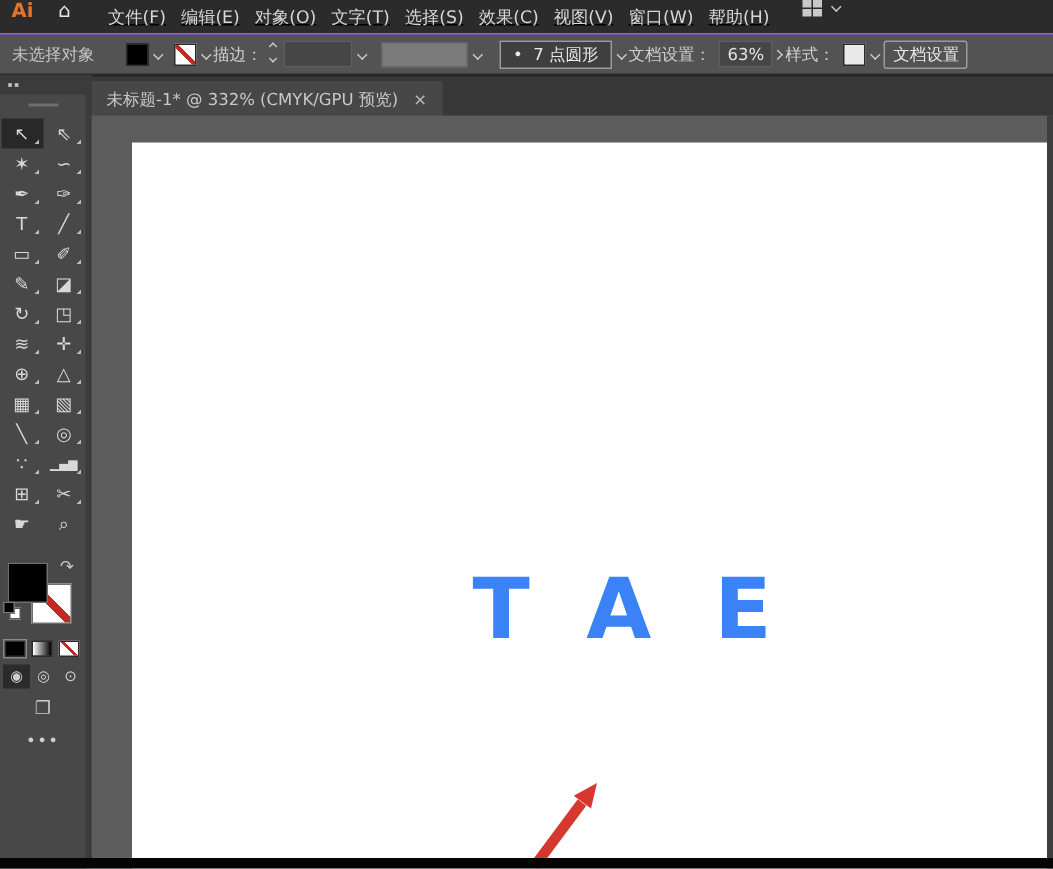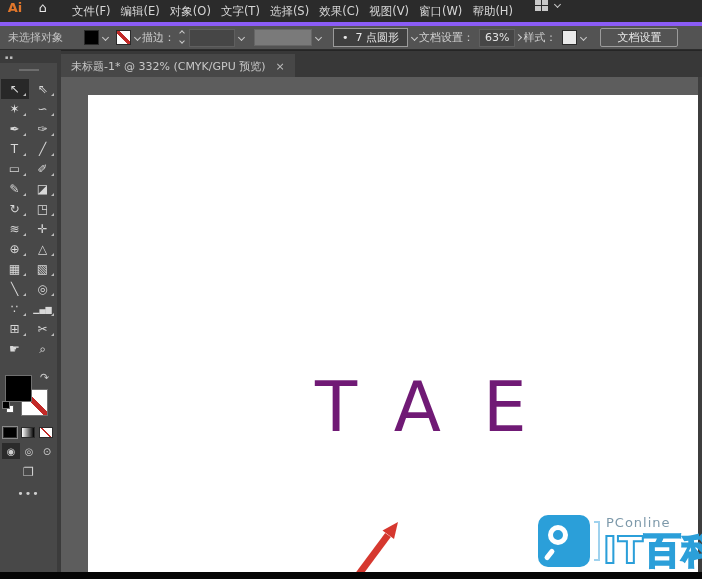--- a/index.html
+++ b/index.html
@@ -4,49 +4,49 @@
 <style>
   * { margin:0; padding:0; box-sizing:border-box; }
   html,body { width:702px; height:579px; overflow:hidden; }
   body { position:relative; font-family:"DejaVu Sans","Liberation Sans",sans-serif; background:#2b2b2b; }
 
   
   #menubar { position:absolute; left:0; top:0; width:702px; height:22px; background:#2b2b2b;
              display:flex; align-items:flex-start; }
   .ai-logo { width:30px; text-align:center; font-weight:bold; font-size:13px; color:#e0762b; }
   .home-ic { width:26px; text-align:center; color:#e8e8e8; font-size:13px; }
-  #menus { display:flex; gap:10px; margin-left:16px; }
+  #menus { display:flex; gap:10px; margin-left:16px;text-decoration:underline; }
   .menu-item { color:#d6d6d6; font-size:11.5px; line-height:22px; white-space:nowrap; }
   .ws-switch { display:flex; align-items:center; margin-left:22px; gap:6px; }
   .ws-icon { width:14px; height:11px; display:grid; grid-template-columns:6px 6px; grid-template-rows:5px 5px; gap:1px; }
   .ws-icon span { background:#c9c9c9; }
   .chev { width:5px; height:5px; border-right:1.4px solid #c9c9c9; border-bottom:1.4px solid #c9c9c9;
           display:inline-block; transform:rotate(45deg); margin-bottom:2px; }
   .chev.r { transform:rotate(-45deg); margin-bottom:0; margin-left:1px; }
 
   
   #controlbar { position:absolute; left:0; top:22px; width:702px; height:28px; background:#535353;
-                border-top:4px solid #8b5cf6; border-bottom:1px solid #2c2c2c;
+                border-top:1px solid #8b5cf6; border-bottom:1px solid #2c2c2c;
                 display:flex; align-items:center; font-size:11px; color:#cfcfcf; }
   #status-text { margin-left:8px; width:62px; color:#c3c3c3; }
   .swatch { width:15px; height:15px; border:1px solid #2a2a2a; display:inline-block; }
   .fill-sw { background:#000; margin-left:14px; }
   .stroke-sw { background:#fff; margin-left:8px;
     background-image:linear-gradient(45deg, transparent 42%, #c22a28 42%, #c22a28 58%, transparent 58%); }
   .sw-chev { margin:0 0 0 4px; }
   .lbl { margin-left:2px; white-space:nowrap; color:#cfcfcf; }
   .stepper { display:inline-flex; flex-direction:column; gap:2px; margin-left:5px; }
   .stepper .chev { width:4px; height:4px; }
   .stepper .up { transform:rotate(-135deg); }
   .val-box { height:18px; background:#464646; border:1px solid #5f5f5f; display:inline-flex;
              align-items:center; padding:0 5px; margin-left:5px; color:#e3e3e3; }
   .wp-box { width:58px; height:17px; background:#7a7a7a; border:1px solid #666; margin-left:10px; }
   .brush-box { height:19px; border:1px solid #9b9b9b; background:#3f3f3f; display:inline-flex;
                align-items:center; padding:0 8px; margin-left:12px; gap:7px; color:#e8e8e8; }
-  .doc-btn { height:19px; border:1px solid #9b9b9b; border-radius:2px; padding:0 16px; margin-left:14px;
+  .doc-btn { height:19px; border:1px solid #9b9b9b; border-radius:2px; padding:0 5px; margin-left:3px;
              display:inline-flex; align-items:center; color:#e8e8e8; }
 
   
   #tabbar { position:absolute; left:0; top:50px; width:702px; height:27px; background:#383838;
             border-top:1px solid #252525; }
   #doc-tab { position:absolute; left:61px; top:3px; height:24px; background:#474747;
              display:flex; align-items:center; padding:11px 10px; gap:10px;justify-content:center; }
   #doc-tab .title { color:#c8c8c8; font-size:11px; white-space:nowrap; }
   #doc-tab .close { color:#bdbdbd; font-size:11px; }
 
@@ -88,22 +88,22 @@
   .mode.sel { background:#2b2b2b; }
   #screen-mode { position:absolute; left:0; top:402px; width:57px; text-align:center;
                  color:#cfcfcf; font-size:12px; }
   #more-dots { position:absolute; left:0; top:424px; width:57px; text-align:center;
                color:#cfcfcf; font-size:11px; letter-spacing:1px; }
 
   
   #viewport { position:absolute; left:61px; top:77px; right:0; bottom:0; background:#5d5d5d; }
   #right-edge { position:absolute; right:0; top:0; width:4px; bottom:0; background:#3e3e3e; }
   #artboard { position:absolute; left:27px; top:18px; right:4px; bottom:0; background:#ffffff; }
-  #big-letters { position:absolute; left:227px; top:268px; font-size:69px; line-height:88px;
-                 font-weight:normal; letter-spacing:42px; color:#701a75; white-space:nowrap; }
+  #big-letters { position:absolute; left:227px; top:268px; font-size:56px; line-height:88px;
+                 font-weight:bold; letter-spacing:42px; color:#3b82f6; white-space:nowrap; }
   #arrow-svg { position:absolute; left:0; top:0; width:100%; height:100%; }
 
   
   #watermark { position:absolute; left:450px; top:418px; width:160px; height:60px; }
   #wm-box { position:absolute; left:0; top:2px; width:52px; height:52px; background:#2b9fd9;
             border-radius:10px; }
   #wm-ring { position:absolute; left:10px; top:10px; width:20px; height:20px; border:5px solid #fff;
              border-radius:50%; }
   #wm-handle { position:absolute; left:9px; top:33px; width:5px; height:13px; background:#fff;
                border-radius:3px; transform:rotate(38deg); }
@@ -244,25 +244,16 @@
 <div id="viewport">
   <div id="right-edge"></div>
   <div id="artboard">
     <div id="big-letters">TAE</div>
 
     <svg id="arrow-svg" viewBox="0 0 610 484" preserveAspectRatio="none">
       <line x1="268" y1="483" x2="300" y2="440" stroke="#d6382f" stroke-width="7"></line>
       <polygon points="310,427 306,444 294.5,435.5" fill="#d6382f"></polygon>
     </svg>
 
-    <div id="watermark">
-      <div id="wm-box">
-        <div id="wm-ring"></div>
-        <div id="wm-handle"></div>
-      </div>
-      <div id="wm-fold"></div>
-      <div id="wm-brand">PConline</div>
-      <div id="wm-title">IT百科</div>
-    </div>
   </div>
 </div>
 
 <div id="footer-strip"></div>
 
 </body></html>

